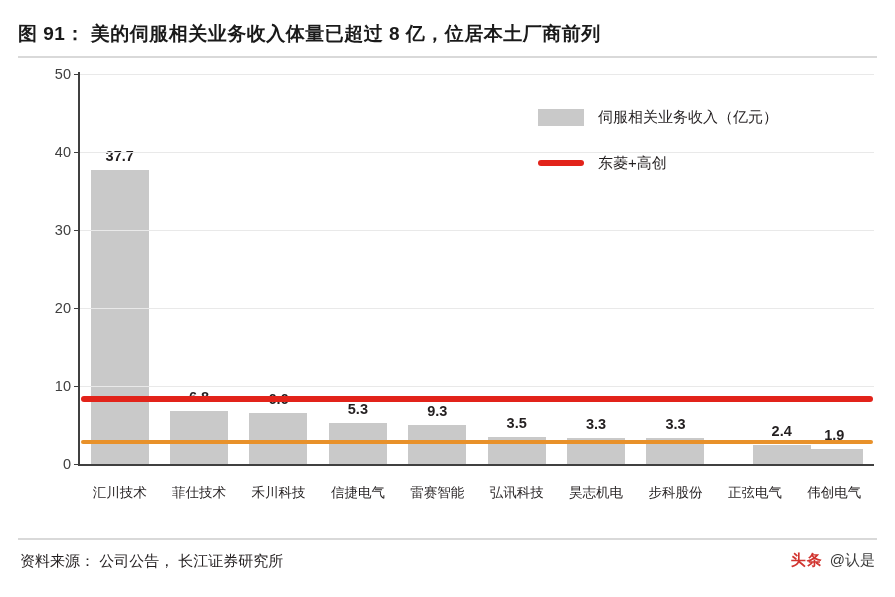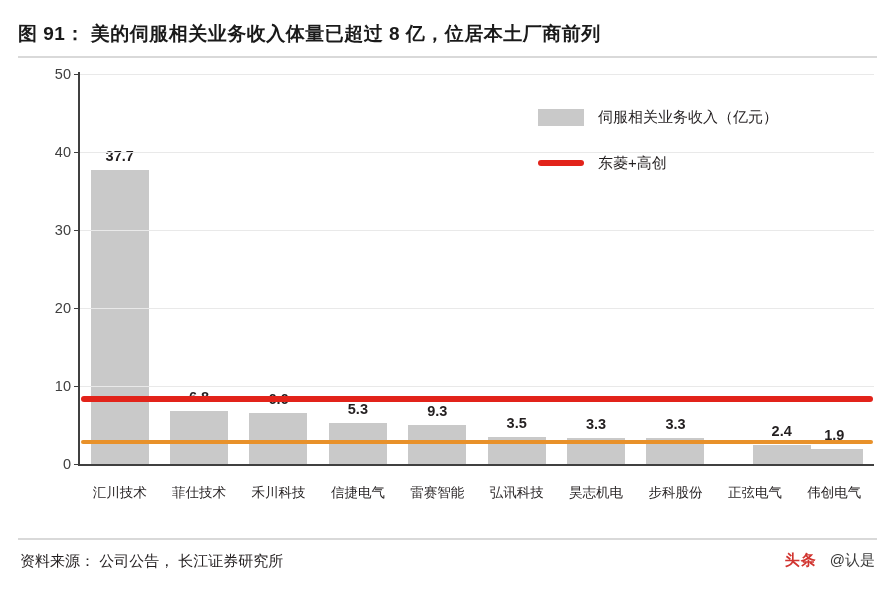--- a/index.html
+++ b/index.html
@@ -206,21 +206,21 @@
     font-size: 15px;
     color: #231f20;
     white-space: nowrap;
   }
   .watermark {
     position: absolute;
     right: 20px;
     top: 551px;
     display: flex;
     align-items: flex-start;
-    gap: 13px;
+    gap: 7px;
   }
   .wm-logo {
     font-size: 15px;
     font-weight: bold;
     color: #d1342f;
     letter-spacing: 1px;
   }
   .wm-text {
     font-size: 15px;
     color: #3a3a3a;

